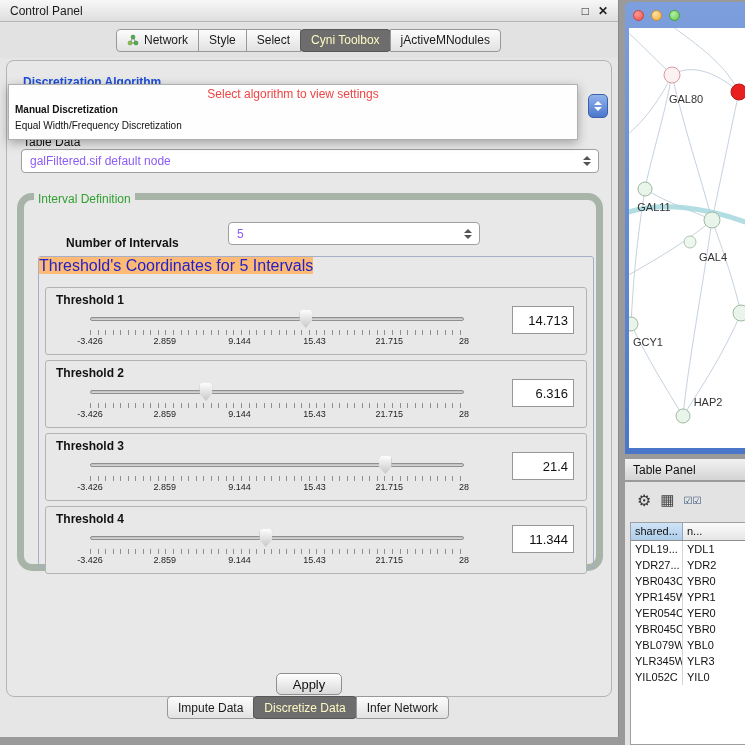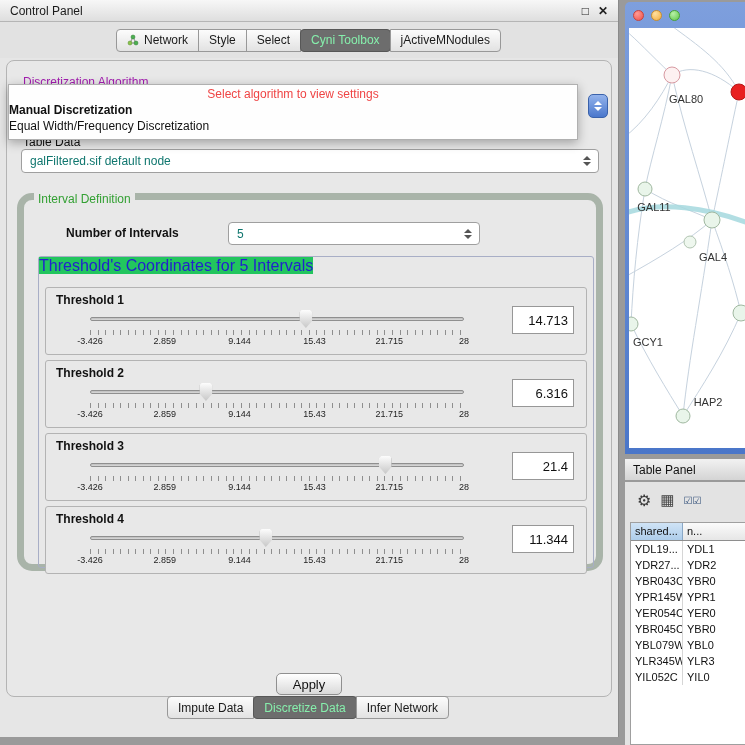--- a/index.html
+++ b/index.html
@@ -9,46 +9,46 @@
 
 .cp{position:absolute;left:0;top:0;width:619px;height:737px;background:#e6e6e6;border-right:1px solid #8a8a8a}
 .cp-title{height:22px;background:linear-gradient(#f7f7f7,#dedede);border-bottom:1px solid #b5b5b5;display:flex;align-items:center;padding:0 10px;font-size:12px;color:#1a1a1a}
 .cp-title .t{flex:1}
 .wc{display:flex;gap:9px;font-size:12px;color:#222}
 .wc .x{font-weight:bold}
 .tabbar{height:36px;display:flex;justify-content:center;align-items:center;background:#e2e2e2}
 .tab{display:flex;align-items:center;gap:5px;font-size:12px;color:#1a1a1a;padding:0 10px;height:23px;border:1px solid #989898;margin-left:-1px;background:linear-gradient(#fcfcfc,#e2e2e2);white-space:nowrap;cursor:default}
 .tab:first-child{border-radius:4px 0 0 4px}
 .tab:last-child{border-radius:0 4px 4px 0}
-.tab.sel{background:#6d6d6d;color:#86efac;border-color:#575757;border-radius:4px}
+.tab.sel{background:#6d6d6d;color:#fef9c3;border-color:#575757;border-radius:4px}
 .btabbar{position:absolute;left:0;right:1px;bottom:18px;display:flex;justify-content:center}
 
 .inner{position:absolute;left:6px;top:60px;width:606px;height:637px;border:1px solid #b4b4b4;border-radius:8px;background:#e8e8e8}
-.algo-label{position:absolute;left:16px;top:14px;font-size:12px;font-weight:normal;color:#a21caf}
+.algo-label{position:absolute;left:16px;top:14px;font-size:12px;font-weight:bold;color:#1d4ed8}
 .combo-arrows{position:absolute;right:3px;top:33px;width:20px;height:24px;border-radius:5px;background:linear-gradient(#93b3ec,#4a77cc);border:1px solid #3a62ab;display:flex;flex-direction:column;align-items:center;justify-content:center;gap:2px}
 .combo-arrows i{display:block;width:0;height:0;border-left:4px solid transparent;border-right:4px solid transparent}
 .combo-arrows .up{border-bottom:4px solid #fff}
 .combo-arrows .dn{border-top:4px solid #fff}
 .field-label{position:absolute;left:16px;top:74px;font-size:12px;color:#111}
-.combo{position:absolute;display:flex;align-items:center;background:#fff;border:1px solid #9f9f9f;border-radius:4px;font-size:12px;color:#0f766e;padding-left:8px;cursor:default}
+.combo{position:absolute;display:flex;align-items:center;background:#fff;border:1px solid #9f9f9f;border-radius:4px;font-size:12px;color:#8b5cf6;padding-left:8px;cursor:default}
 .combo .val{flex:1;overflow:hidden;white-space:nowrap}
 .arr{width:14px;display:flex;flex-direction:column;align-items:center;gap:2px;margin-right:4px}
 .arr i{display:block;width:0;height:0;border-left:4px solid transparent;border-right:4px solid transparent}
 .arr .up{border-bottom:4px solid #555}
 .arr .dn{border-top:4px solid #555}
 .td-combo{left:14px;top:88px;width:578px;height:24px}
 .ni-combo{left:204px;top:22px;width:252px;height:23px}
 
 .group{position:absolute;border:7px solid #14b8a6;border-radius:15px}
 .group>.gtitle{position:absolute;top:-8px;left:10px;background:#e8e8e8;padding:0 4px;font-size:12px;white-space:nowrap}
 .ig{left:10px;top:132px;width:586px;height:378px;border-color:#a9b4a9}
 .ig>.gtitle{color:#33a033}
-.ni-label{position:absolute;left:42px;top:26px;font-size:12px;font-weight:bold;color:#111}
+.ni-label{position:absolute;left:42px;top:36px;font-size:12px;font-weight:bold;color:#111}
 .tg{position:absolute;left:14px;top:56px;width:556px;height:312px;border:1px solid #a8aec6;border-radius:3px}
-.tg>.gtitle{color:#2222cc;background:#22c55e}
+.tg>.gtitle{color:#2222cc;background:#fdba74}
 .thr{position:relative;margin:0 6px 5px 6px;height:68px;border:1px solid #b3b3b3;border-radius:3px;background:#e8e8e8}
 .thr.first{margin-top:12px}
 .thr-label{position:absolute;left:10px;top:5px;font-size:12px;font-weight:bold;color:#111}
 .slider{position:absolute;left:44px;right:122px;top:22px;height:36px}
 .track{position:absolute;left:0;right:0;top:7px;height:4px;background:linear-gradient(#bdbdbd,#dadada);border:1px solid #8f8f8f;border-radius:2px}
 .thumb{position:absolute;top:0;width:13px;height:18px;transform:translateX(-50%);background:linear-gradient(#fdfdfd,#c7c7c7);clip-path:polygon(18% 0,82% 0,100% 14%,100% 58%,50% 100%,0 58%,0 14%);filter:drop-shadow(0 0 1px #777)}
 .ticks{position:absolute;left:0;right:0;top:20px;height:5px;background-image:repeating-linear-gradient(90deg,#8e8e8e 0,#8e8e8e 1px,transparent 1px,transparent 7.55px)}
 .tlabels{position:absolute;left:0;right:0;top:26px;height:10px;font-size:9px;color:#222}
 .tlabels span{position:absolute;transform:translateX(-50%);white-space:nowrap}
 .thr-value{position:absolute;right:12px;top:18px;width:62px;height:28px;background:#fff;border:1px solid #979797;font-size:13px;color:#111;display:flex;align-items:center;justify-content:flex-end;padding-right:5px}
@@ -58,21 +58,21 @@
 .na-label{position:absolute;left:12px;top:8px;font-size:12px;font-weight:bold;color:#111}
 .listbox{position:absolute;left:12px;right:10px;top:26px;bottom:3px;background:#fff;border:1px solid #a5a5a5;overflow:hidden;font-size:12px;color:#111}
 .listbox .li{height:16px;line-height:16px;padding-left:5px;white-space:nowrap}
 .lb-scroll{position:absolute;right:0;top:0;bottom:0;width:13px;background:#f2f2f2;border-left:1px solid #cfcfcf}
 .lb-thumb{position:absolute;left:1px;right:1px;top:1px;height:62%;background:linear-gradient(90deg,#d2d2d2,#b0b0b0);border:1px solid #9d9d9d;border-radius:5px}
 .apply{position:absolute;left:50%;top:612px;transform:translateX(-50%);width:66px;height:22px;border-radius:5px;border:1px solid #8f8f8f;background:linear-gradient(#ffffff,#d9d9d9);font-size:13px;color:#111;display:flex;align-items:center;justify-content:center;cursor:default}
 
 
 .popup{position:absolute;left:8px;top:84px;width:570px;background:#fefefe;border:1px solid #b0b0b0;box-shadow:0 3px 10px rgba(0,0,0,.3);z-index:20;padding:2px 0 5px}
 .popup .ph{height:15px;line-height:15px;text-align:center;color:#ef4444;font-size:12px}
-.popup .it{height:16px;line-height:16px;padding-left:0;font-size:12px;color:#111;cursor:default}
+.popup .it{height:16px;line-height:16px;padding-left:6px;font-size:10px;color:#111;cursor:default}
 .popup .it.b{font-weight:bold}
 
 
 .nw{position:absolute;left:625px;top:2px;width:120px;height:452px;background:linear-gradient(#7e9fdd,#4a76c9);border-radius:5px 0 0 0}
 .lights{position:absolute;left:8px;top:8px;display:flex;gap:7px}
 .lights i{width:11px;height:11px;border-radius:50%;display:block}
 .l-red{background:radial-gradient(circle at 35% 30%,#ff9a93,#ee5149);border:1px solid #c9423c}
 .l-yel{background:radial-gradient(circle at 35% 30%,#ffe0a0,#f3ad3d);border:1px solid #c98f2f}
 .l-grn{background:radial-gradient(circle at 35% 30%,#b8f0a8,#5fc649);border:1px solid #49a238}
 .canvas{position:absolute;left:4px;top:26px;right:0;bottom:6px;background:#fff;overflow:hidden}

